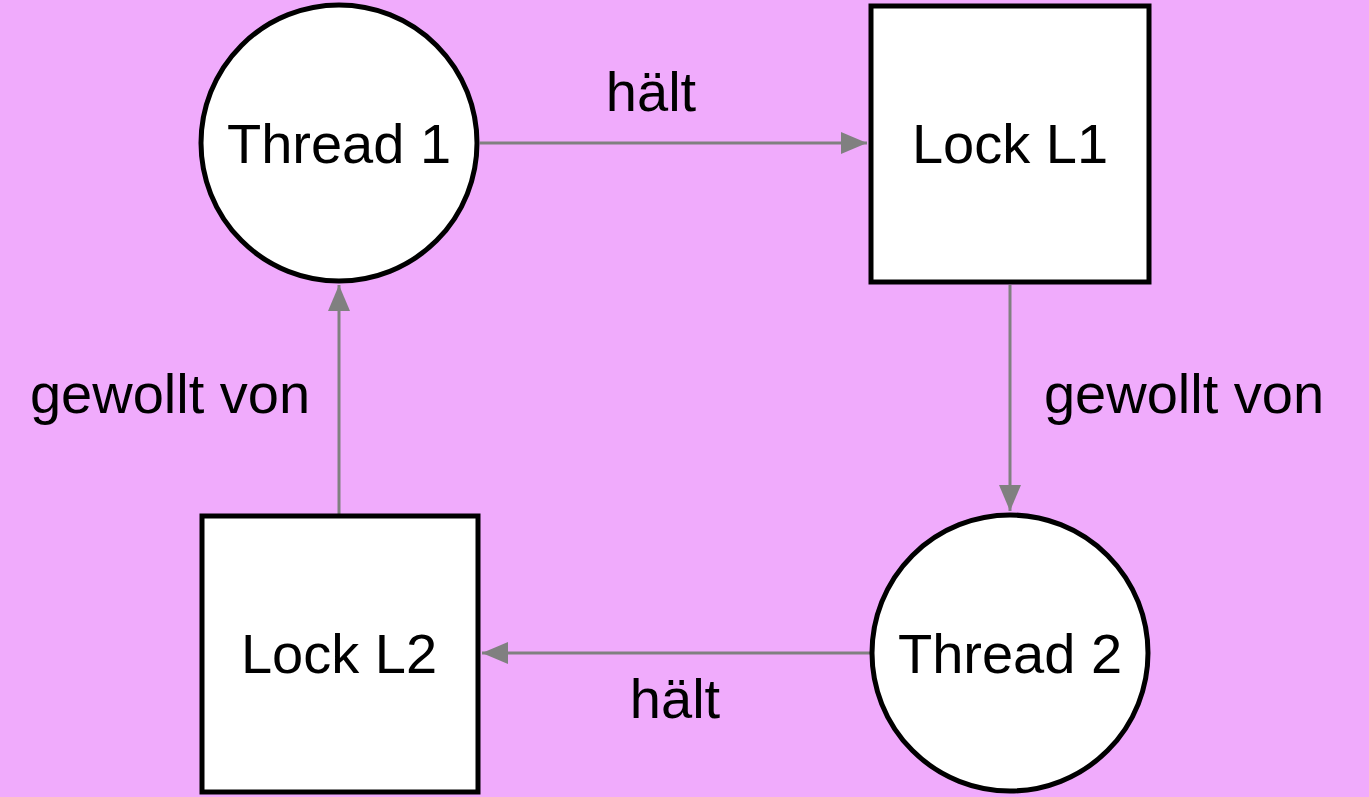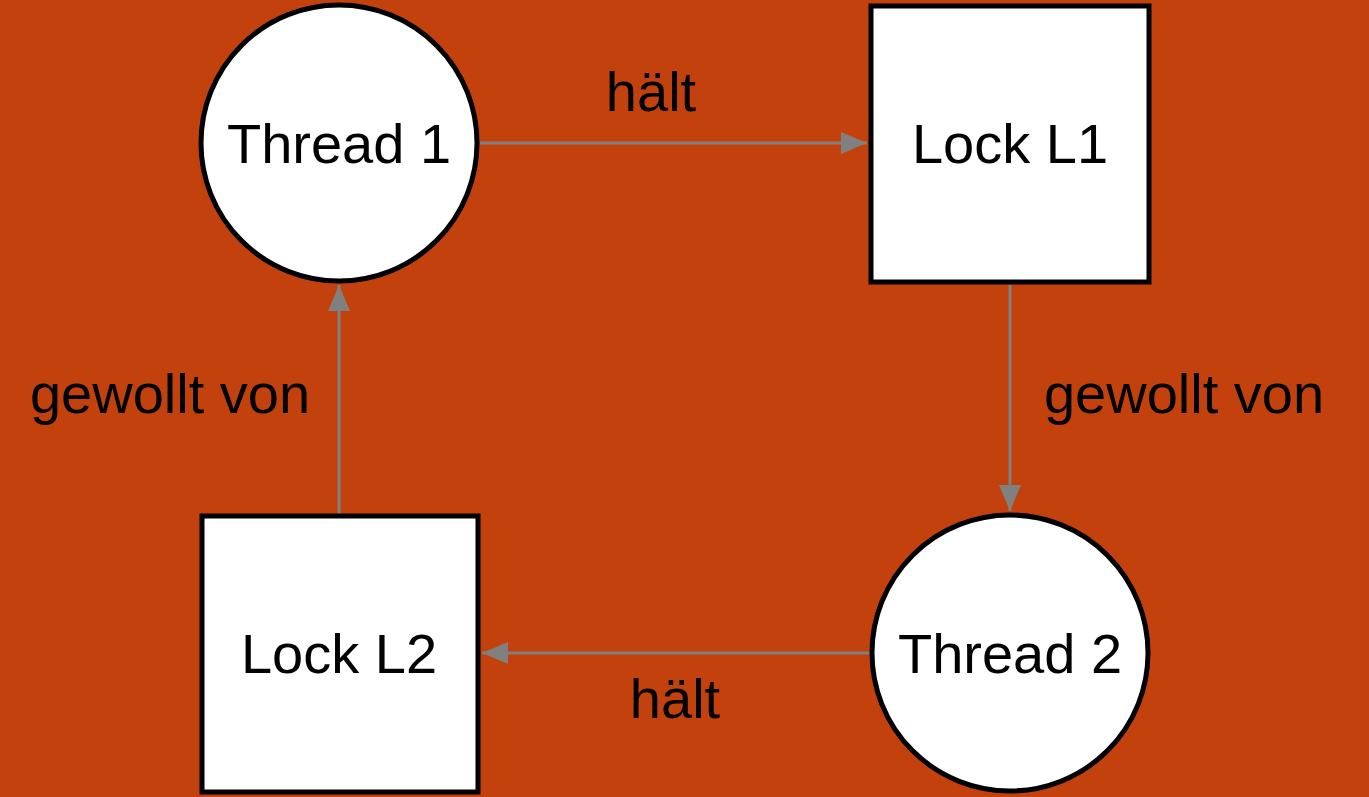--- a/index.html
+++ b/index.html
@@ -4,21 +4,21 @@
 <style>
   html, body {
     margin: 0;
     padding: 0;
     background: #ffffff;
   }
   .canvas {
     position: relative;
     width: 1369px;
     height: 797px;
-    background: #c2410c;
+    background: #f0abfc;
     overflow: hidden;
     font-family: "Liberation Sans", sans-serif;
   }
   svg {
     display: block;
   }
   .node-label,
   .edge-label {
     font-family: "Liberation Sans", sans-serif;
     font-size: 56px;

